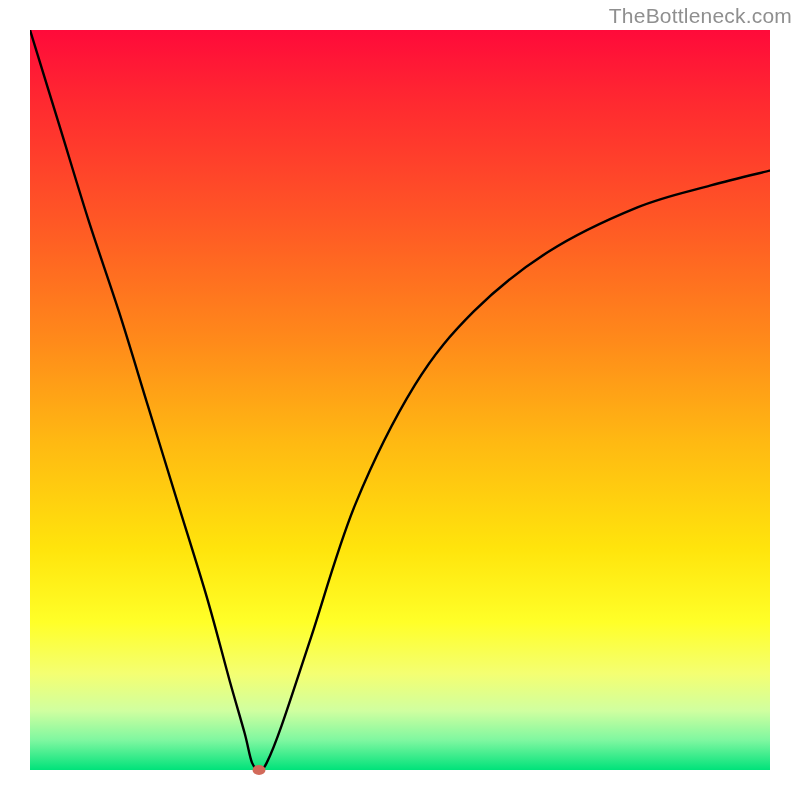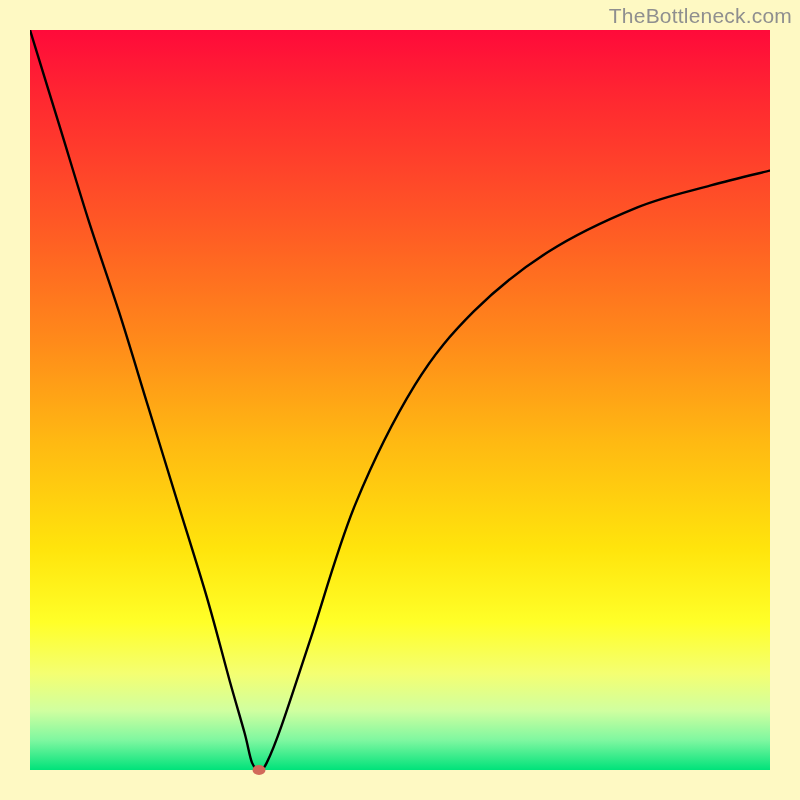--- a/index.html
+++ b/index.html
@@ -8,21 +8,21 @@
     width: 800px;
     height: 800px;
     overflow: hidden;
     background: #000;
     font-family: Arial, Helvetica, sans-serif;
   }
   .stage {
     position: relative;
     width: 800px;
     height: 800px;
-    background: #fef9c3;
+    background: #ffffff;
   }
   .plot-area {
     position: absolute;
     left: 30px;
     top: 30px;
     width: 740px;
     height: 740px;
     
     background: linear-gradient(
       to bottom,

